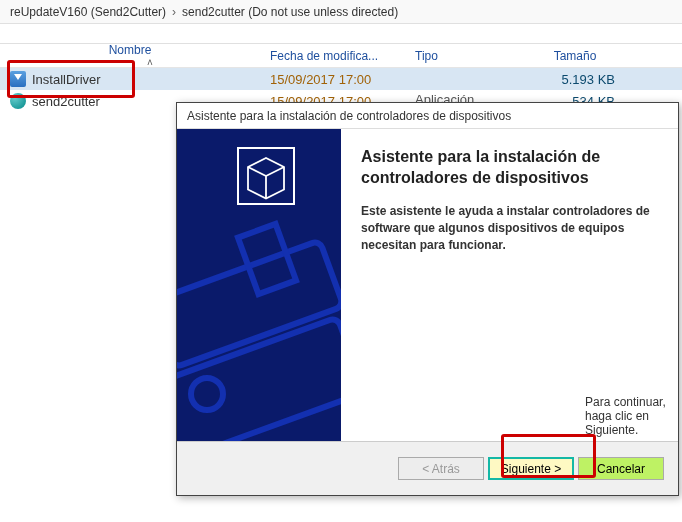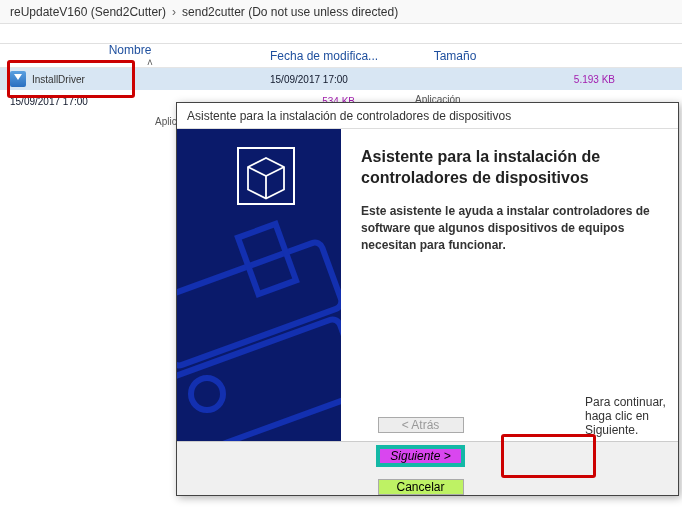--- a/index.html
+++ b/index.html
@@ -13,27 +13,27 @@
 
 .column-headers { display: flex; height: 24px; align-items: center; border-bottom: 1px solid #e5e5e5; font-size: 12px; color: #1e4f9e; }
 .column-headers .col { padding: 0 10px; display: flex; align-items: center; }
 .col-name { width: 260px; padding-left: 20px; flex-direction: column; }
 .col-date { width: 145px; }
 .col-type { width: 120px; }
 .col-size { width: 100px; justify-content: center; }
 .sort-arrow { margin-left: 40px; color: #555; font-size: 10px; }
 
 .file-list { }
-.file-row { display: flex; height: 22px; align-items: center; font-size: 10px; }
+.file-row { display: flex; height: 22px; align-items: center; font-size: 13px; }
 .file-row.selected { background: #d8e6f3; }
 .file-row .cell { padding: 0 10px; }
 .cell-name { width: 260px; display: flex; align-items: center; padding-left: 20px; }
-.cell-date { width: 145px; color: #0f172a; }
+.cell-date { width: 145px; color: #a16207; }
 .cell-type { width: 120px; color: #555; margin-top: 40px; }
-.cell-size { width: 100px; color: #a21caf; text-align: right; }
+.cell-size { width: 100px; color: #0c4a6e; text-align: right; }
 
 .file-icon { width: 16px; height: 16px; margin-right: 6px; display: inline-block; }
 .file-icon.installer { background: linear-gradient(#5aa0e0,#2a6fc0); border-radius: 2px; position: relative; }
 .file-icon.installer:after { content:""; position:absolute; top:3px; left:4px; width:0;height:0;border-left:4px solid transparent;border-right:4px solid transparent;border-top:6px solid #fff;}
 .file-icon.cutter { background: radial-gradient(circle at 30% 30%, #6cc, #088); border-radius: 50%; }
 
 .emphasis-box-1 { position: absolute; top: 60px; left: 7px; width: 128px; height: 38px; border: 3px solid #c00; border-radius: 3px; pointer-events: none; }
 .emphasis-box-2 { position: absolute; top: 434px; left: 501px; width: 95px; height: 44px; border: 3px solid #c00; border-radius: 3px; pointer-events: none; z-index: 50; }
 
 .wizard {
@@ -50,64 +50,71 @@
 .wizard-continue { font-size: 12px; color: #333; position: absolute; bottom: 58px; left: 360px; margin-left: 48px; }
 
 .art-icon-box { position:absolute; top:18px; left:60px; width:58px; height:58px; border:2px solid #fff; }
 .art-icon-svg { width:100%; height:100%; }
 .art-shapes { position:absolute; bottom:0; left:0; right:0; height:240px; }
 .art-shapes svg { width:100%; height:100%; }
 
 .wizard-buttons {
   position: absolute; bottom: 0; left: 0; right: 0; height: 54px;
   background: #f0f0f0; border-top: 1px solid #ccc;
-  display: flex; justify-content: flex-end; align-items: center; padding-right: 14px; gap: 12px; flex-direction: column;
+  display: flex; justify-content: flex-end; align-items: center; padding-right: 14px; gap: 4px;
 }
 .wizard-btn {
   min-width: 86px; height: 23px; font-size: 12px; background: #bef264;
   border: 1px solid #aaa; padding: 0 10px; cursor: pointer;
 }
 .wizard-btn[disabled] { color: #999; cursor: default; background: #ededed; }
-.wizard-btn.primary { border: 4px solid #14b8a6; background: #d946ef; font-style: italic; }
+.wizard-btn.primary { border: 2px solid #14b8a6; background: #fef9c3; }
 </style>
 </head>
 <body>
 
 <div class="breadcrumb">
   <span class="seg">reUpdateV160 (Send2Cutter)</span>
   <span class="chev">›</span>
   <span class="seg">send2cutter (Do not use unless directed)</span>
 </div>
 
 <div class="toolbar-strip"></div>
 
 <div class="column-headers">
   <div class="col col-name">
     <span>Nombre</span>
     <span class="sort-arrow">˄</span>
   </div>
   <div class="col col-date">
     <span>Fecha de modifica...</span>
   </div>
+  <div class="col col-type">
+    <span>Tipo</span>
+  </div>
   <div class="col col-size">
     <span>Tamaño</span>
   </div>
 </div>
 
 <div class="file-list">
   <div class="file-row selected">
     <div class="cell cell-name">
       <span class="file-icon installer"></span>
       <span>InstallDriver</span>
     </div>
     <div class="cell cell-date">15/09/2017 17:00</div>
     <div class="cell cell-type">Aplicación</div>
     <div class="cell cell-size">5.193 KB</div>
   </div>
   <div class="file-row">
+    <div class="cell cell-name">
+      <span class="file-icon cutter"></span>
+      <span>send2cutter</span>
+    </div>
     <div class="cell cell-date">15/09/2017 17:00</div>
     <div class="cell cell-type">Aplicación</div>
     <div class="cell cell-size">534 KB</div>
   </div>
 </div>
 
 <div class="emphasis-box-1"></div>
 <div class="emphasis-box-2"></div>
 
 <div class="wizard">

